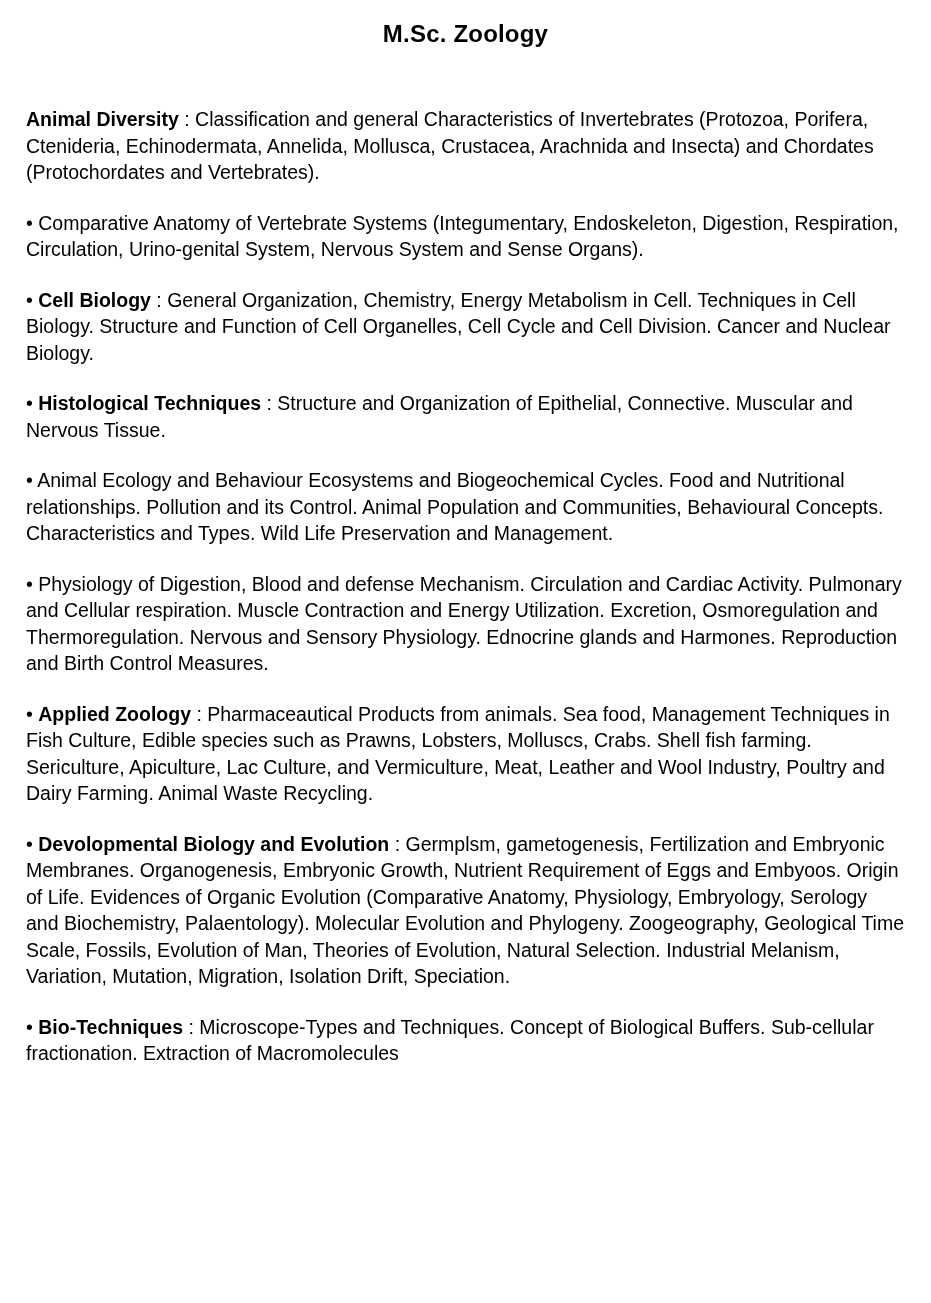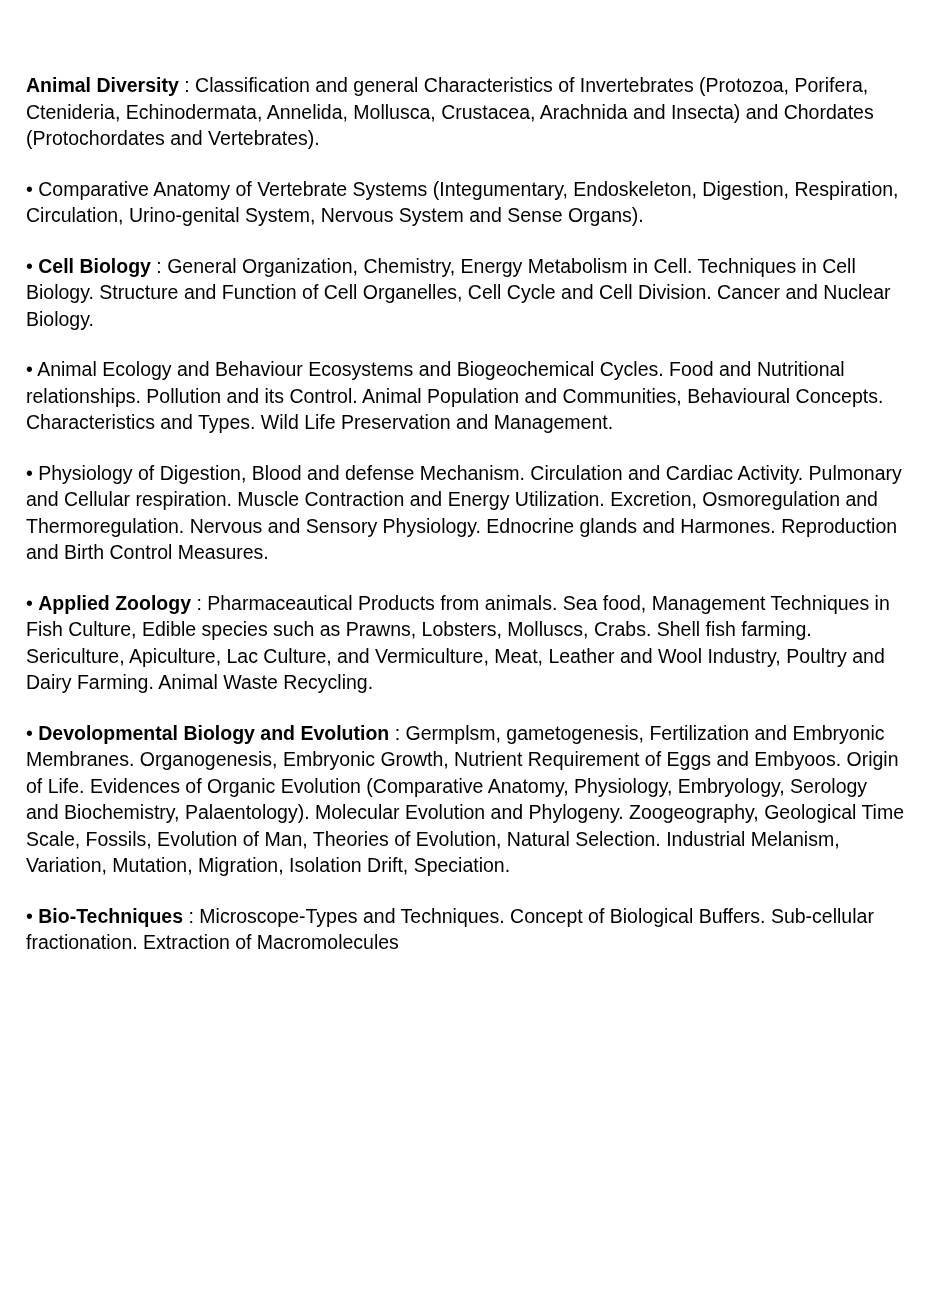--- a/index.html
+++ b/index.html
@@ -46,35 +46,39 @@
   }
   .bullet-dot {
     display: inline;
   }
 </style>
 </head>
 <body>
 
 <div class="page">
 
+  <h1 class="doc-title">M.Sc. Zoology</h1>
 
   <div class="body-block">
 
     <p class="para">
       <span class="bullet-dot"></span><span class="lead">Animal Diversity</span><span> : </span><span>Classification and general Characteristics of Invertebrates (Protozoa, Porifera, Ctenideria, Echinodermata, Annelida, Mollusca, Crustacea, Arachnida and Insecta) and Chordates (Protochordates and Vertebrates).</span>
     </p>
 
     <p class="para">
       <span class="bullet-dot">•</span> <span class="lead"></span><span></span><span>Comparative Anatomy of Vertebrate Systems (Integumentary, Endoskeleton, Digestion, Respiration, Circulation, Urino-genital System, Nervous System and Sense Organs).</span>
     </p>
 
     <p class="para">
       <span class="bullet-dot">•</span> <span class="lead">Cell Biology</span><span> : </span><span>General Organization, Chemistry, Energy Metabolism in Cell. Techniques in Cell Biology. Structure and Function of Cell Organelles, Cell Cycle and Cell Division. Cancer and Nuclear Biology.</span>
     </p>
 
+    <p class="para">
+      <span class="bullet-dot">•</span> <span class="lead">Histological Techniques</span><span> : </span><span>Structure and Organization of Epithelial, Connective. Muscular and Nervous Tissue.</span>
+    </p>
 
     <p class="para">
       <span class="bullet-dot">•</span> <span class="lead"></span><span></span><span>Animal Ecology and Behaviour Ecosystems and Biogeochemical Cycles. Food and Nutritional relationships. Pollution and its Control. Animal Population and Communities, Behavioural Concepts. Characteristics and Types. Wild Life Preservation and Management.</span>
     </p>
 
     <p class="para">
       <span class="bullet-dot">•</span> <span class="lead"></span><span></span><span>Physiology of Digestion, Blood and defense Mechanism. Circulation and Cardiac Activity. Pulmonary and Cellular respiration. Muscle Contraction and Energy Utilization. Excretion, Osmoregulation and Thermoregulation. Nervous and Sensory Physiology. Ednocrine glands and Harmones. Reproduction and Birth Control Measures.</span>
     </p>
 
     <p class="para">

